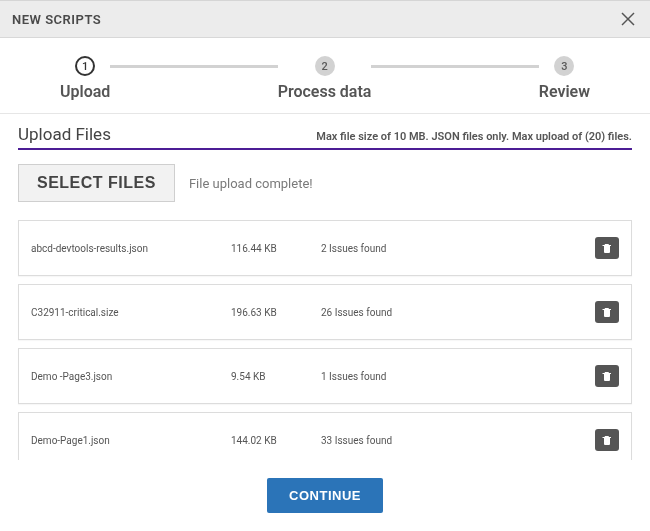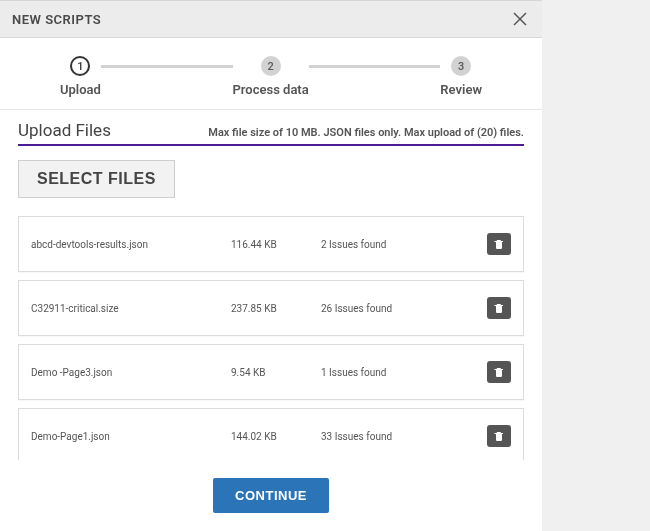--- a/index.html
+++ b/index.html
@@ -9,21 +9,21 @@
     }
     body {
       font-family: -apple-system, BlinkMacSystemFont, "Segoe UI", Roboto, Helvetica, Arial, sans-serif;
       background: #f0f0f0;
       width: 650px;
       height: 531px;
       overflow: hidden;
     }
     .dialog {
       background: #fff;
-      width: 542px;
+      width: 650px;
       height: 531px;
       display: flex;
       flex-direction: column;
       border-top: 1px solid #d5d5d5;
     }
     .header {
       background: #ececec;
       border-bottom: 1px solid #d8d8d8;
       padding: 8px 12px;
       display: flex;
@@ -77,21 +77,21 @@
     }
     .step.active .step-circle {
       background: #fff;
       border: 2px solid #333;
       color: #333;
       width: 20px;
       height: 20px;
     }
     .step-label {
       margin-top: 6px;
-      font-size: 13px;
+      font-size: 16px;
       color: #555;
       font-weight: 600;
     }
     .step-connector {
       flex: 1;
       height: 3px;
       background: #d2d2d2;
       margin-top: 9px;
     }
     .content {
@@ -228,36 +228,37 @@
 
   <div class="content">
 
     <div class="upload-header">
       <div class="upload-title">Upload Files</div>
       <div class="upload-hint">Max file size of 10 MB. JSON files only. Max upload of (20) files.</div>
     </div>
 
     <div class="select-row">
       <button class="select-files-btn">SELECT FILES</button>
+      <div class="upload-status">File upload complete!</div>
     </div>
 
     <div class="file-list" id="file-list">
         <div class="file-row">
           <div class="file-name">abcd-devtools-results.json</div>
           <div class="file-size">116.44 KB</div>
           <div class="file-issues">2 Issues found</div>
           <div class="file-delete">
             <svg viewBox="0 0 24 24">
               <path d="M6 7h12v13a2 2 0 0 1-2 2H8a2 2 0 0 1-2-2V7zm3-3h6l1 2h4v2H3V6h4l1-2z"></path>
             </svg>
           </div>
         </div>
         <div class="file-row">
           <div class="file-name">C32911-critical.size</div>
-          <div class="file-size">237.85 KB</div>
+          <div class="file-size">196.63 KB</div>
           <div class="file-issues">26 Issues found</div>
           <div class="file-delete">
             <svg viewBox="0 0 24 24">
               <path d="M6 7h12v13a2 2 0 0 1-2 2H8a2 2 0 0 1-2-2V7zm3-3h6l1 2h4v2H3V6h4l1-2z"></path>
             </svg>
           </div>
         </div>
         <div class="file-row">
           <div class="file-name">Demo -Page3.json</div>
           <div class="file-size">9.54 KB</div>

